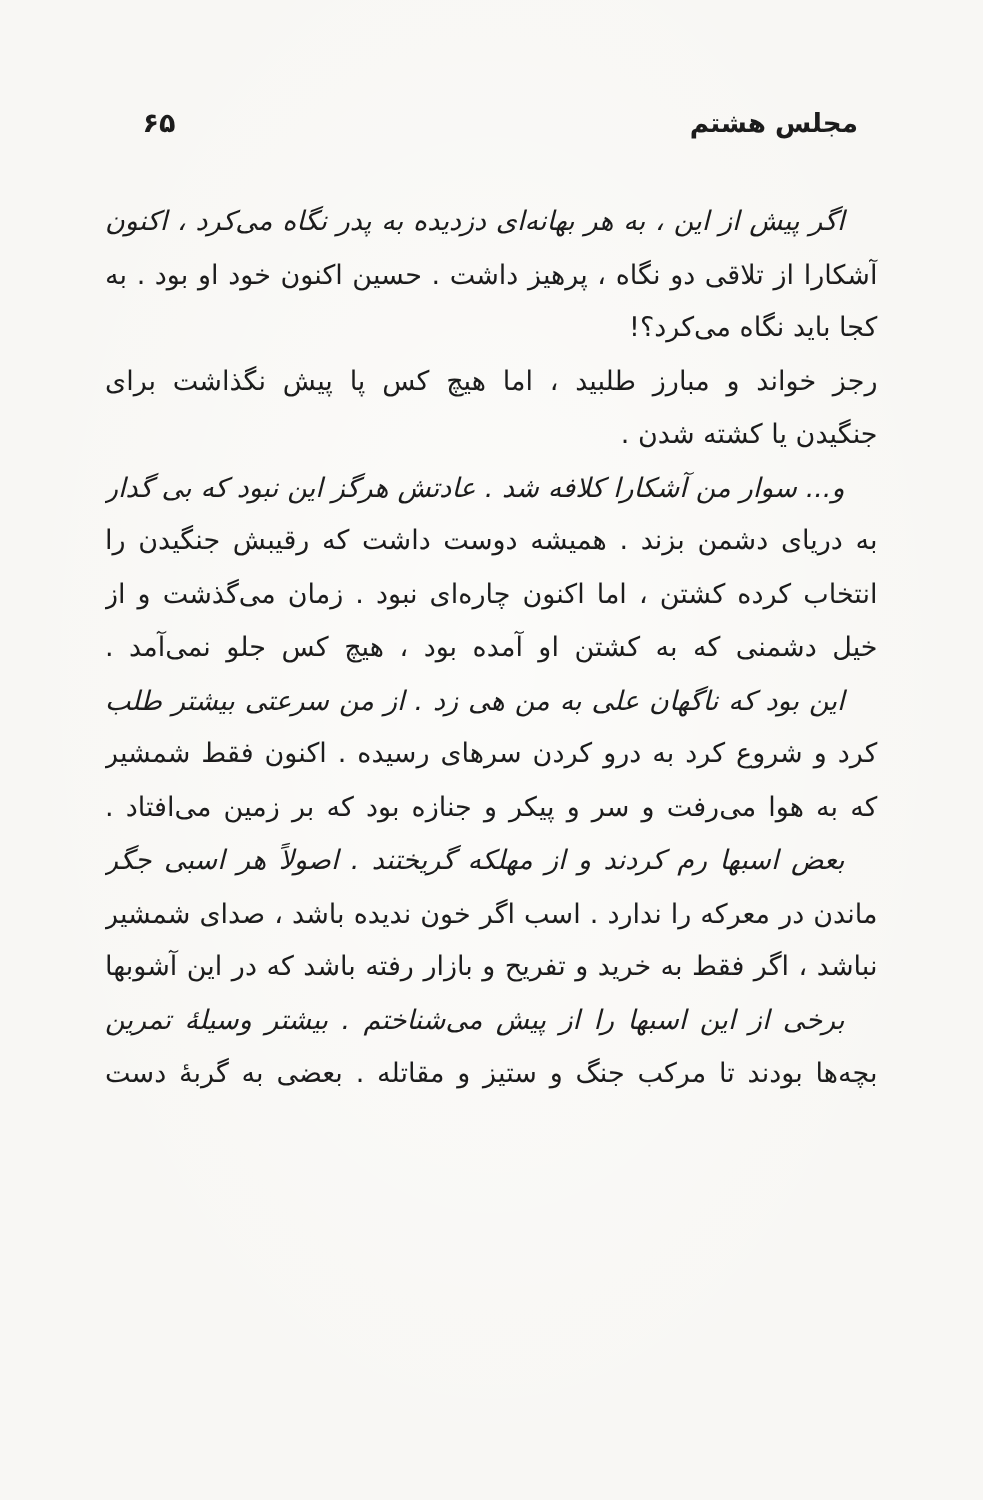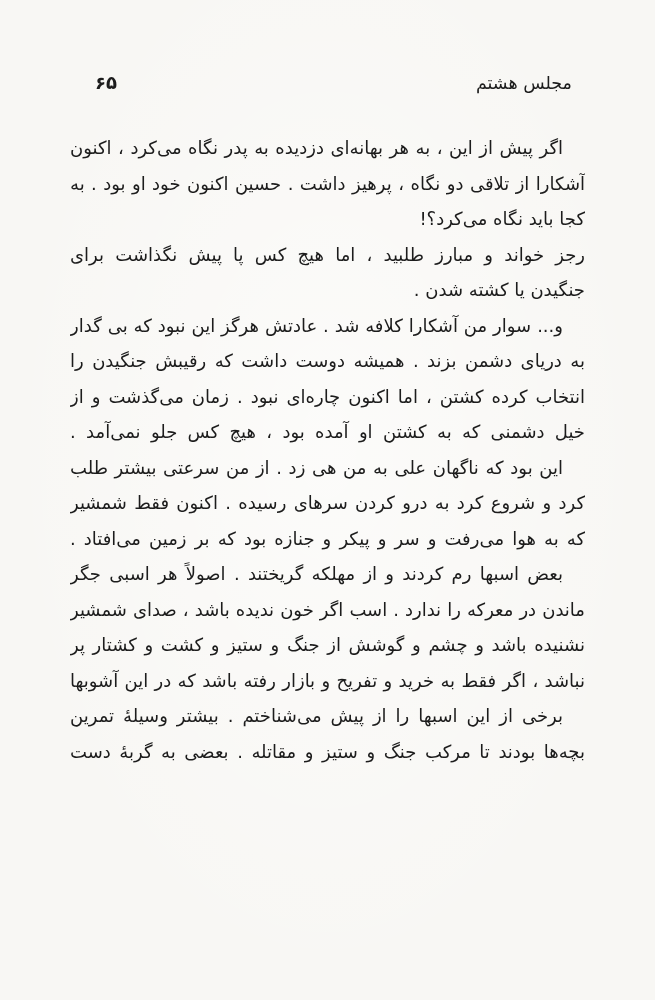--- a/index.html
+++ b/index.html
@@ -36,21 +36,21 @@
     padding-left: 95px;   
     display: flex;
     flex-direction: row;
     justify-content: space-between;
     align-items: baseline;
     direction: rtl;
   }
 
   .running-title {
     font-size: 17.5px;
-    font-weight: 400;
+    font-weight: 700;
     letter-spacing: 0;
     color: #1c1c1c;
     margin-left: 26px;
   }
 
   .page-number {
     font-size: 18px;
     font-weight: 600;
     color: #1c1c1c;
     text-align: center;
@@ -75,21 +75,21 @@
     white-space: nowrap;
     overflow: hidden;
     text-align: justify;
     text-align-last: justify;
     color: #1c1c1c;
   }
 
   
   .line { white-space: normal; }
 
-  .line.indent { padding-right: 22px; }
+  .line.indent { padding-right: 22px; font-style: italic; }
 
   .line.para-end {
     text-align-last: right;
   }
 </style>
 </head>
 <body>
 
 <div class="page">
 
@@ -120,21 +120,20 @@
 
     <div class="paragraph">
       <div class="line indent">این بود که ناگهان علی به من هی زد . از من سرعتی بیشتر طلب</div>
       <div class="line">کرد و شروع کرد به درو کردن سرهای رسیده . اکنون فقط شمشیر او بود</div>
       <div class="line">که به هوا می‌رفت و سر و پیکر و جنازه بود که بر زمین می‌افتاد . حلقهٔ</div>
     </div>
 
     <div class="paragraph">
       <div class="line indent">بعض اسبها رم کردند و از مهلکه گریختند . اصولاً هر اسبی جگر</div>
       <div class="line">ماندن در معرکه را ندارد . اسب اگر خون ندیده باشد ، صدای شمشیر</div>
-      <div class="line">نشنیده باشد و چشم و گوشش از جنگ و ستیز و کشت و کشتار پر</div>
       <div class="line">نباشد ، اگر فقط به خرید و تفریح و بازار رفته باشد که در این آشوبها</div>
     </div>
 
     <div class="paragraph">
       <div class="line indent">برخی از این اسبها را از پیش می‌شناختم . بیشتر وسیلهٔ تمرین</div>
       <div class="line">بچه‌ها بودند تا مرکب جنگ و ستیز و مقاتله . بعضی به گربهٔ دست</div>
     </div>
 
   </div>
 </div>

